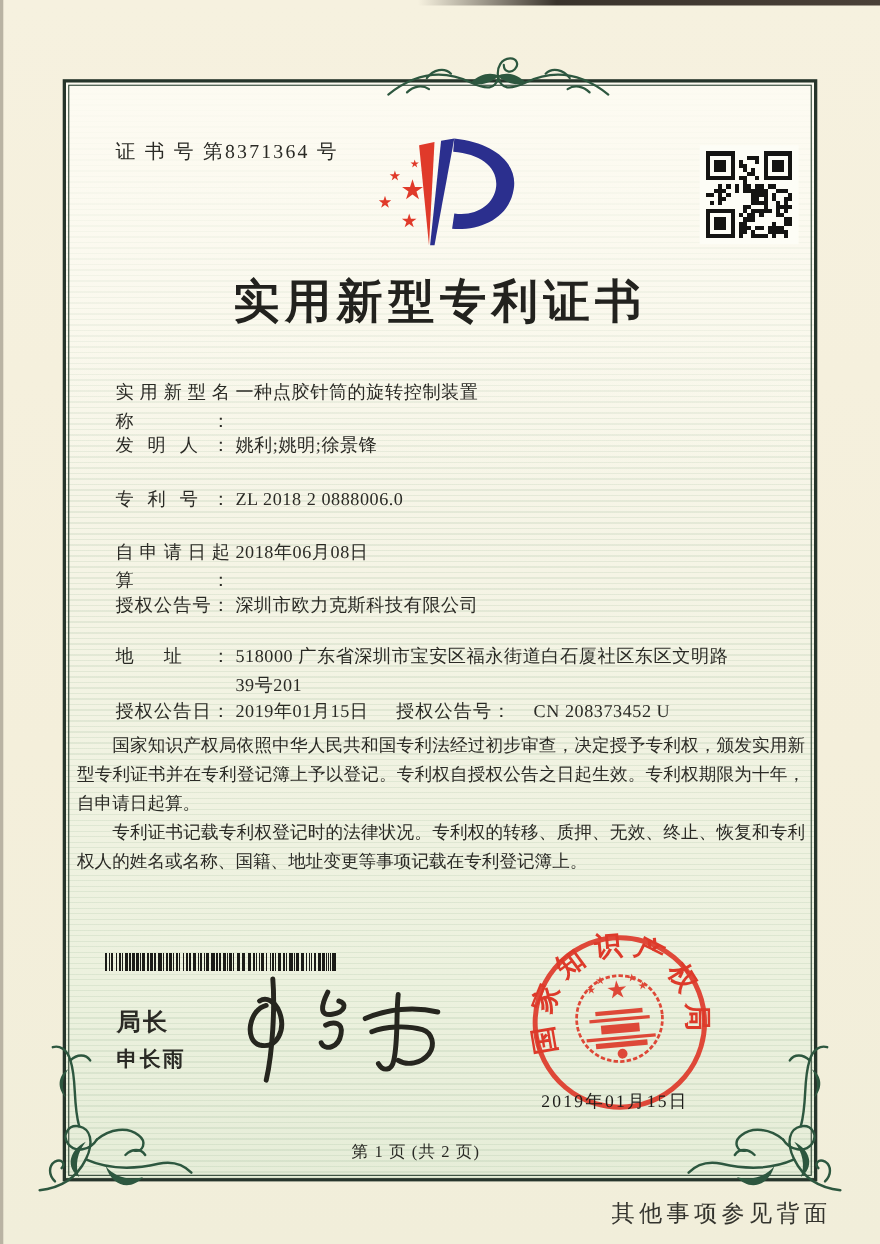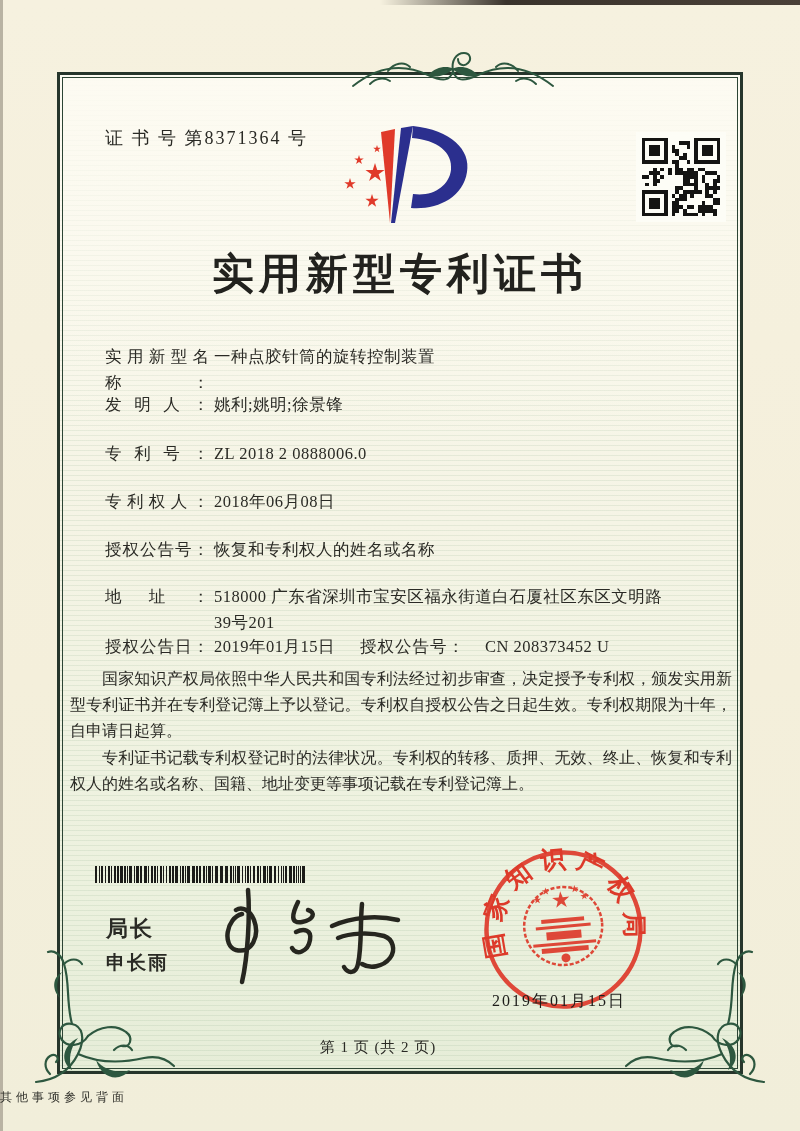--- a/index.html
+++ b/index.html
@@ -33,21 +33,21 @@
   .f-grantdate{top:634px;} .f-grantno{top:634px;left:360px;gap:16px;}
   .paras{left:70px;top:666px;width:662px;font-size:16px;line-height:26px;text-align:justify;}
   .paras p{margin:0 0 1px 0;text-indent:2em;}
   .barcode{left:95px;top:866px;width:212px;height:17px;}
   .director-title{left:106px;top:914px;font-size:22px;letter-spacing:2px;font-weight:600;}
   .director-name{left:106px;top:950px;font-size:19px;letter-spacing:2px;font-weight:700;}
   .signature{left:212px;top:884px;}
   .seal{left:476px;top:842px;transform:rotate(-5deg);}
   .seal-date{left:492px;top:991px;font-size:16px;letter-spacing:2px;color:#1d1d1a;}
   .pageno{left:0;top:1038px;width:756px;text-align:center;font-size:15px;letter-spacing:1px;}
-  .backnote{left:0;top:1089px;width:756px;text-align:left;font-size:12px;letter-spacing:4px;color:#33332d;}
+  .backnote{left:0;top:1089px;width:756px;text-align:right;font-size:21px;letter-spacing:4px;color:#33332d;}
   .flourish-top{left:348px;top:44px;}
   .flourish-bl{left:26px;top:942px;}
   .flourish-br{left:624px;top:942px;transform:scaleX(-1);}
   svg{display:block;}
 </style>
 </head>
 <body>
 
 <div class="page">
 
@@ -257,26 +257,26 @@
   </div>
   <div class="abs field f-inventor">
     <span class="flabel">发明人：</span>
     <span class="fvalue">姚利;姚明;徐景锋</span>
   </div>
   <div class="abs field f-patno">
     <span class="flabel">专利号：</span>
     <span class="fvalue">ZL 2018 2 0888006.0</span>
   </div>
   <div class="abs field f-filing">
-    <span class="flabel">专利权人：</span>
+    <span class="flabel">自申请日起算：</span>
     <span class="fvalue">2018年06月08日</span>
   </div>
   <div class="abs field f-patentee">
     <span class="flabel">授权公告号：</span>
-    <span class="fvalue">恢复和专利权人的姓名或名称</span>
+    <span class="fvalue">深圳市欧力克斯科技有限公司</span>
   </div>
   <div class="abs field f-address">
     <span class="flabel">地址：</span>
     <span class="fvalue">518000 广东省深圳市宝安区福永街道白石厦社区东区文明路39号201</span>
   </div>
   <div class="abs field f-grantdate">
     <span class="flabel">授权公告日：</span>
     <span class="fvalue">2019年01月15日</span>
   </div>
   <div class="abs field f-grantno">

